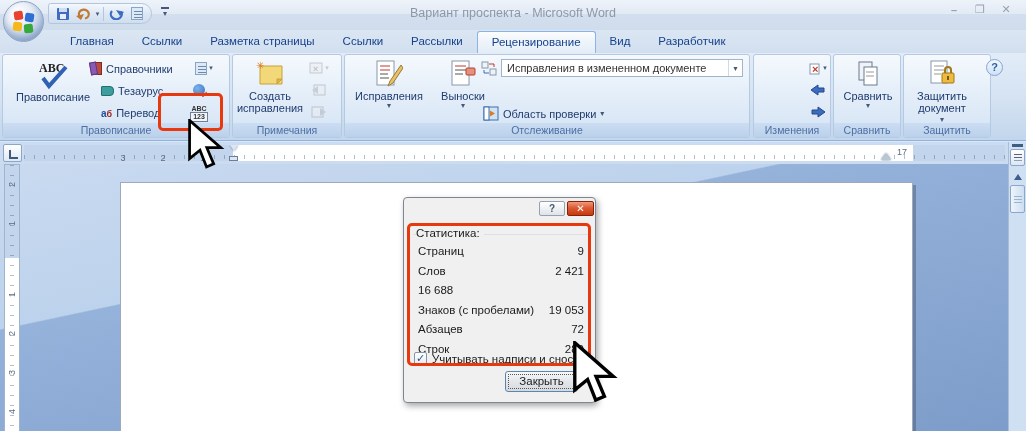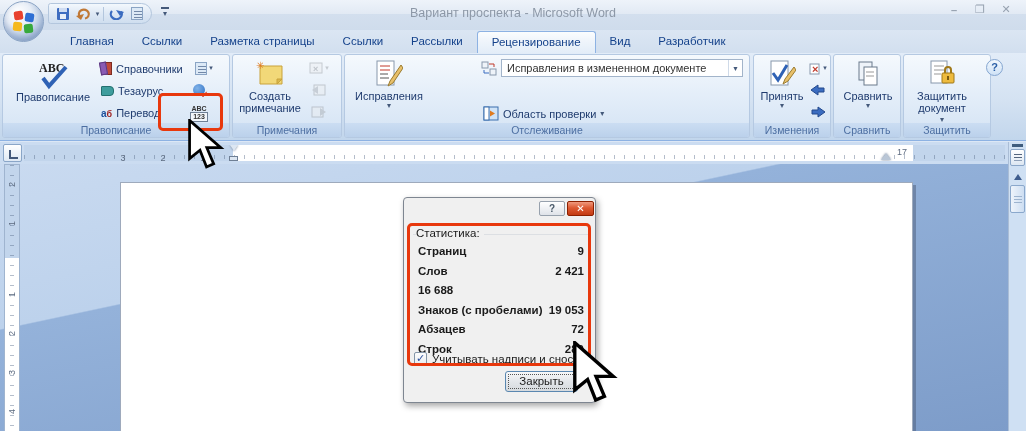--- a/index.html
+++ b/index.html
@@ -131,21 +131,21 @@
     border:1px solid #7e8691; border-radius:4px; box-shadow:2px 3px 6px rgba(0,0,0,.35); z-index:100; }
   .dlg-title { position:absolute; left:0; top:0; right:0; height:21px;
     background:linear-gradient(#fdfeff,#eaeff6 50%,#dfe6ef); border-bottom:1px solid #ccd4df; border-radius:4px 4px 0 0;
     font-size:12px; color:#2a2a2a; padding:3px 0 0 8px; }
   .dlg-help { position:absolute; left:135px; top:3px; width:26px; height:15px; border:1px solid #97a1ad; border-radius:2px;
     background:linear-gradient(#ffffff,#dfe3e9); text-align:center; font-size:10px; font-weight:bold; color:#4a5a6a; line-height:13px; }
   .dlg-close { position:absolute; left:163px; top:3px; width:27px; height:15px; border:1px solid #8d2000; border-radius:2px;
     background:linear-gradient(#f09a7e,#dd5a33 45%,#c33a12); text-align:center; font-size:10px; font-weight:bold; color:#fff; line-height:14px; }
   .dlg-section { position:absolute; left:12px; top:29px; font-size:11.5px; color:#1a1a1a; background:#f0f0f0; padding-right:4px; z-index:2; }
   .dlg-groupline { position:absolute; left:9px; top:36px; width:175px; height:130px; border-top:1px solid #dcdfe3; }
-  .stat-rows { position:absolute; left:14px; top:47px; width:166px;font-weight:bold; }
+  .stat-rows { position:absolute; left:14px; top:47px; width:166px; }
   .stat-row { display:flex; justify-content:space-between; height:19.5px; font-size:11.5px; color:#1a1a1a; }
   .dlg-checkrow { position:absolute; left:10px; top:154px; display:flex; align-items:center; gap:5px; }
   .cbox { width:13px; height:13px; background:linear-gradient(#fdfdfd,#e9edf1); border:1px solid #8395a7; border-radius:2px;
     font-size:11px; font-weight:bold; color:#2c52a0; line-height:11px; text-align:center; }
   .cbl { font-size:11.5px; color:#1a1a1a; display:inline-block; }
   .cbl::first-letter { text-decoration:underline; }
   .dlg-btn { position:absolute; left:101px; top:173px; width:73px; height:21px; border:1px solid #5a87b0; border-radius:3px;
     background:linear-gradient(#f7f8f9,#e3e6ea 50%,#d6dade); font-size:11.5px; color:#1a1a1a; text-align:center; line-height:19px; }
   .dlg-btn::before { content:""; position:absolute; inset:2px; border:1px dotted #555; border-radius:1px; }
 
@@ -214,21 +214,21 @@
     <div class="grp" style="left:2px; width:228px;">
       <div class="bigbtn" style="left:6px; top:4px; width:88px;">
         <span class="ic">
           <svg width="34" height="30" viewBox="0 0 34 30">
               <text x="3" y="12" font-size="12" font-weight="bold" font-family="Liberation Serif,serif" fill="#222">ABC</text>
               <polyline points="7,18 13,26 30,7" fill="none" stroke="#2f62b5" stroke-width="4"></polyline>
             </svg>
         </span>
         <span>Правописание</span>
       </div>
-      <div class="smallrow" style="left:97px; top:4px;">
+      <div class="smallrow" style="left:87px; top:4px;">
         <span style="display:flex;">
             <span class="bookA"></span>
             <span class="bookB"></span>
           </span>
         <span>Справочники</span>
       </div>
       <div class="smallrow" style="left:98px; top:26px;">
         <span class="bookT"></span>
         <span>Тезаурус</span>
       </div>
@@ -254,21 +254,21 @@
 
     <div class="grp" style="left:232px; width:110px;">
       <div class="bigbtn" style="left:4px; top:3px; width:66px;">
         <span class="ic">
           <svg width="30" height="28" viewBox="0 0 30 28">
               <polygon points="5,6 27,6 27,24 22,24 27,19 22,24 5,24" fill="#f2d878" stroke="#c9a23a"></polygon>
               <polygon points="22,24 27,19 22,19" fill="#d8b84e" stroke="#c9a23a"></polygon>
               <text x="1" y="9" font-size="10" fill="#e07b1f" font-weight="bold">✳</text>
             </svg>
         </span>
-        <span>Создать примечание</span>
+        <span>Создать исправления</span>
       </div>
       <div class="minibtn disabled" style="left:74px; top:3px;">
         <svg width="16" height="14" viewBox="0 0 16 14">
             <rect x="1" y="2" width="12" height="10" fill="#e8edf4" stroke="#8898ac"></rect>
             <text x="4" y="11" font-size="9" fill="#7a8aa0" font-weight="bold">×</text>
           </svg>
         <span style="font-size:7px;color:#8898ac;">▾</span>
       </div>
       <div class="minibtn disabled" style="left:74px; top:25px;">
         <svg width="16" height="14" viewBox="0 0 16 14">
@@ -292,20 +292,32 @@
               <rect x="2" y="2" width="17" height="24" fill="#fff" stroke="#8898ac"></rect>
               <line x1="5" y1="7" x2="15" y2="7" stroke="#c0392b"></line>
               <line x1="5" y1="11" x2="15" y2="11" stroke="#c0392b"></line>
               <line x1="5" y1="15" x2="13" y2="15" stroke="#555"></line>
               <line x1="5" y1="19" x2="14" y2="19" stroke="#555"></line>
               <polygon points="26,6 15,22 13,27 18,24 28,9" fill="#e8c06a" stroke="#9a7b2f"></polygon>
             </svg>
         </span>
         <span>Исправления</span>
       </div>
+      <div class="bigbtn dd" style="left:88px; top:3px; width:60px;">
+        <span class="ic">
+          <svg width="28" height="30" viewBox="0 0 28 30">
+              <rect x="3" y="2" width="17" height="24" fill="#fff" stroke="#8898ac"></rect>
+              <line x1="6" y1="7" x2="17" y2="7" stroke="#c0392b"></line>
+              <line x1="6" y1="11" x2="17" y2="11" stroke="#555"></line>
+              <line x1="6" y1="15" x2="14" y2="15" stroke="#555"></line>
+              <rect x="17" y="9" width="9" height="7" rx="1" fill="#e8907e" stroke="#b5402c"></rect>
+            </svg>
+        </span>
+        <span>Выноски</span>
+      </div>
       <div style="position:absolute; left:136px; top:6px;">
         <svg width="16" height="15" viewBox="0 0 16 15">
             <rect x="1" y="1" width="6" height="6" fill="#eef3f9" stroke="#8898ac"></rect>
             <rect x="9" y="8" width="6" height="6" fill="#eef3f9" stroke="#8898ac"></rect>
             <path d="M8 3 h5 v3" fill="none" stroke="#c0392b"></path>
             <path d="M8 12 h-5 v-3" fill="none" stroke="#3b6cc0"></path>
           </svg>
       </div>
       <div class="combo" style="left:156px; top:4px; width:242px;">
         <span>Исправления в измененном документе</span>
@@ -316,30 +328,20 @@
             <rect x="1" y="1" width="14" height="13" fill="#cfe3f7" stroke="#3a6fae"></rect>
             <rect x="1" y="1" width="5" height="13" fill="#fff" stroke="#3a6fae"></rect>
             <polygon points="7,7.5 12,4.5 12,10.5" fill="#e07b1f" transform="rotate(180 9.5 7.5)"></polygon>
           </svg>
         <span>Область проверки</span>
       </div>
       <div class="grp-cap">Отслеживание</div>
     </div>
 
     <div class="grp" style="left:753px; width:78px;">
-      <div class="bigbtn dd" style="left:2px; top:3px; width:52px;">
-        <span class="ic">
-          <svg width="28" height="30" viewBox="0 0 28 30">
-              <rect x="3" y="2" width="17" height="24" fill="#fff" stroke="#8898ac"></rect>
-              <polyline points="5,14 10,21 19,6" fill="none" stroke="#2f62b5" stroke-width="3"></polyline>
-              <polygon points="26,8 17,20 15,25 20,22 28,11" fill="#e8c06a" stroke="#9a7b2f"></polygon>
-            </svg>
-        </span>
-        <span>Принять</span>
-      </div>
       <div class="minibtn" style="left:52px; top:3px;">
         <svg width="14" height="13" viewBox="0 0 14 13">
             <rect x="1" y="2" width="9" height="10" fill="#fff" stroke="#8898ac"></rect>
             <text x="3" y="11" font-size="11" font-weight="bold" fill="#c0392b">×</text>
           </svg>
         <span style="font-size:7px;color:#44597a;">▾</span>
       </div>
       <div class="minibtn" style="left:52px; top:25px;">
         <svg width="16" height="14" viewBox="0 0 16 14">
             <polygon points="1,7 8,2 8,5 14,5 14,9 8,9 8,12" fill="#3b6cc0" stroke="#23498c"></polygon>

